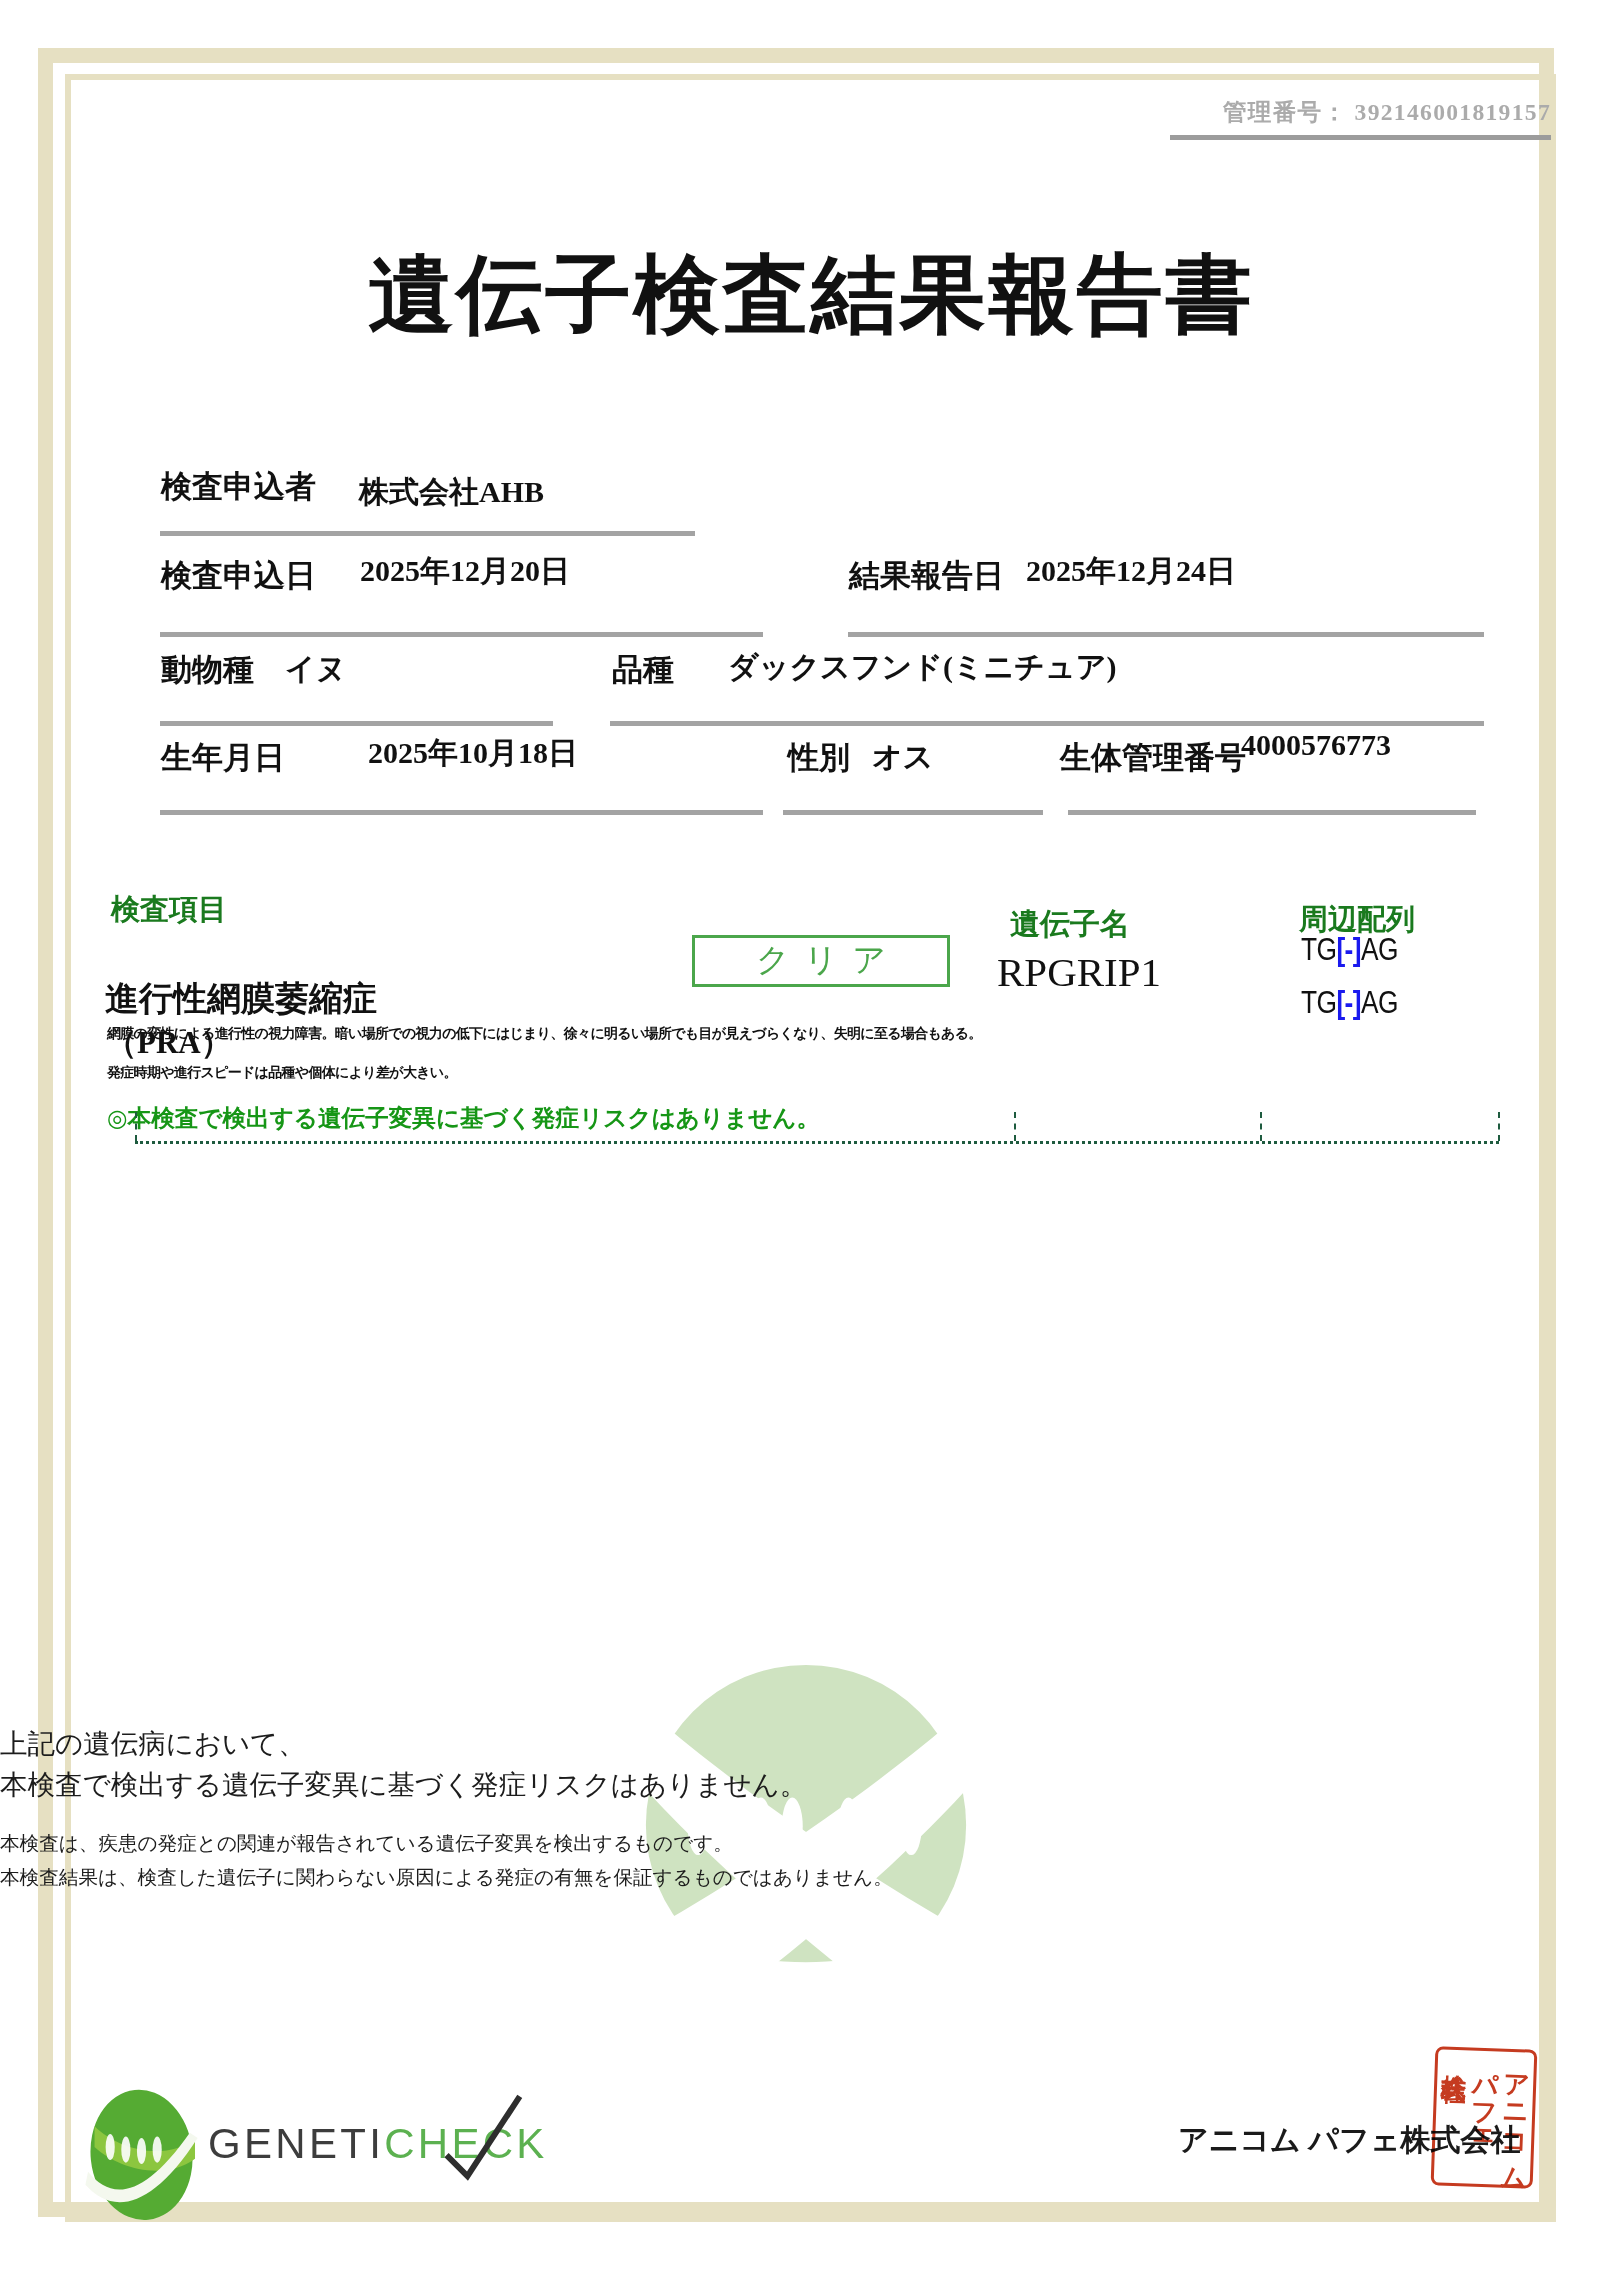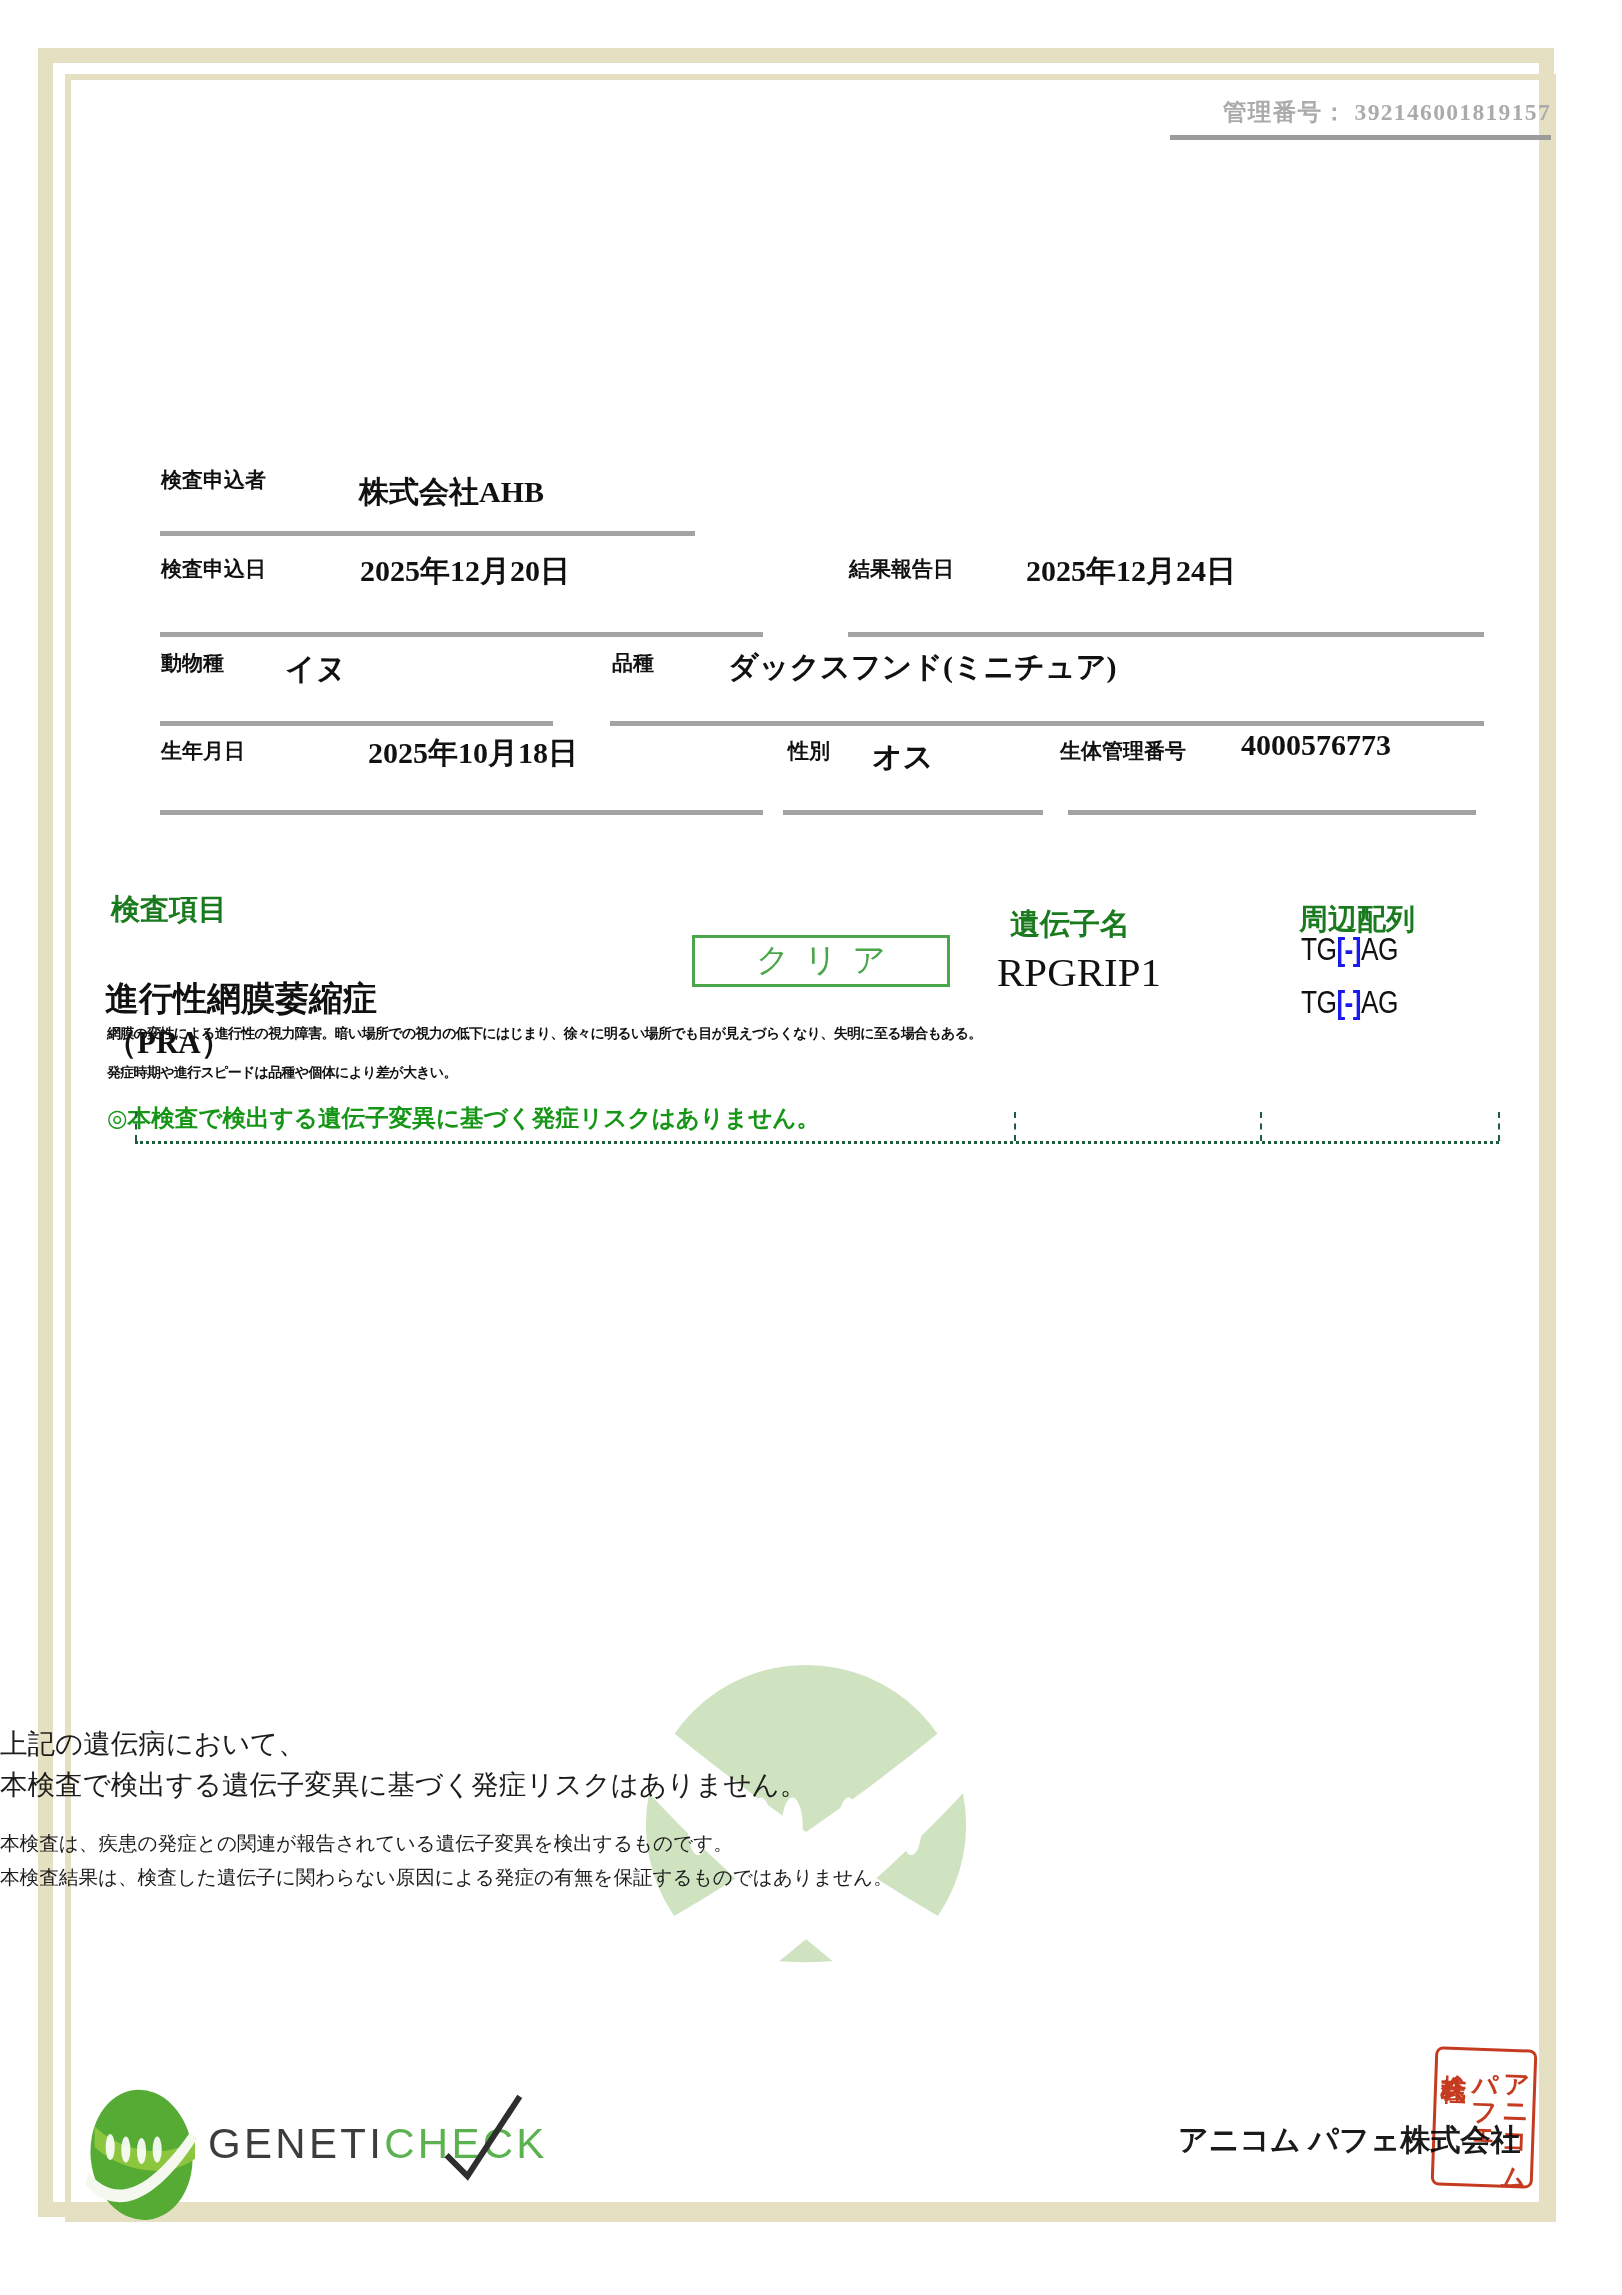--- a/index.html
+++ b/index.html
@@ -29,21 +29,21 @@
     text-align:right;font-size:23.6px;letter-spacing:1.3px;
     color:#ababab;font-weight:bold;
   }
   .mgmt-line{left:1170px;top:135px;width:381px;height:4.6px;background:#9c9c9c;}
   
   .title{
     left:0;top:237px;width:1622px;margin:0;
     text-align:center;font-size:86px;font-weight:bold;letter-spacing:2.6px;
   }
   
-  .lbl{font-size:21px;font-weight:bold;}
+  .lbl{font-size:31px;font-weight:bold;}
   .val{font-size:30px;font-weight:bold;}
   .uline{height:4.6px;background:#a3a3a3;}
   
   .green{color:#1a7a1e;}
   .sec-lbl{font-size:29px;font-weight:bold;}
   .disease{font-size:34px;font-weight:bold;}
   .disease-sub{font-size:31px;font-weight:bold;}
   .clear-box{
     left:692px;top:935px;width:258px;height:52px;
     border:3.9px solid #4ba64b;box-sizing:border-box;
@@ -117,20 +117,21 @@
 
   <div class="frame-outer"></div>
   <div class="frame-inner"></div>
 
   <div class="abs mgmt">
     <span>管理番号：</span>
     <span>392146001819157</span>
   </div>
   <div class="abs mgmt-line"></div>
 
+  <h1 class="abs title">遺伝子検査結果報告書</h1>
 
   <div class="abs lbl" style="left:161px;top:466px;">検査申込者</div>
   <div class="abs val" style="left:359px;top:462px;margin-top:10px;">株式会社AHB</div>
   <div class="abs uline" style="left:160px;top:531px;width:535px;"></div>
 
   <div class="abs lbl" style="left:161px;top:555px;">検査申込日</div>
   <div class="abs val" style="left:360px;top:551px;">2025年12月20日</div>
   <div class="abs uline" style="left:160px;top:632px;width:603px;"></div>
   <div class="abs lbl" style="left:849px;top:555px;">結果報告日</div>
   <div class="abs val" style="left:1026px;top:551px;">2025年12月24日</div>

